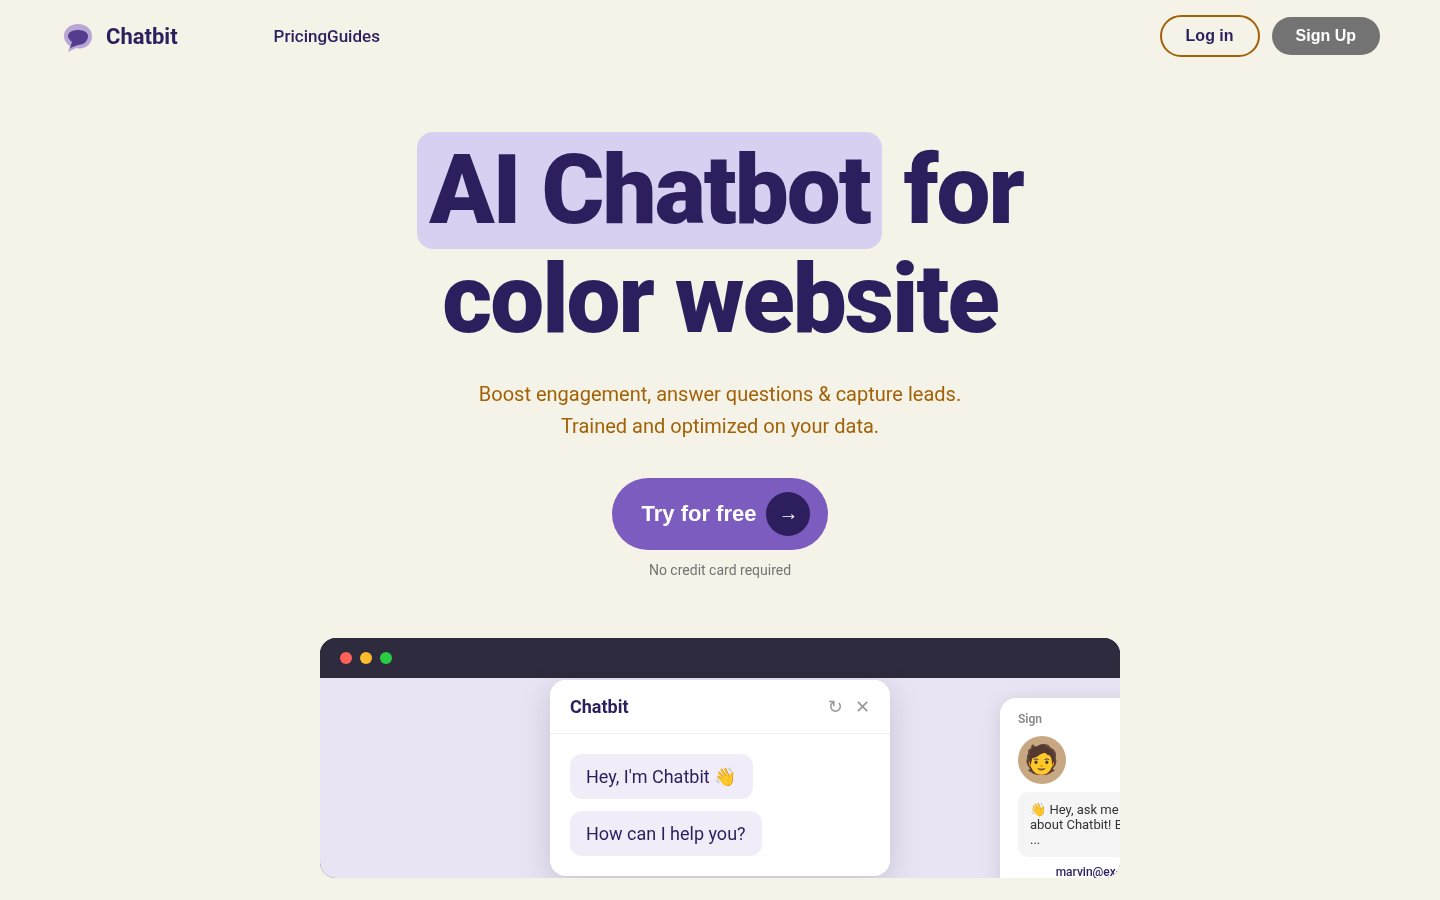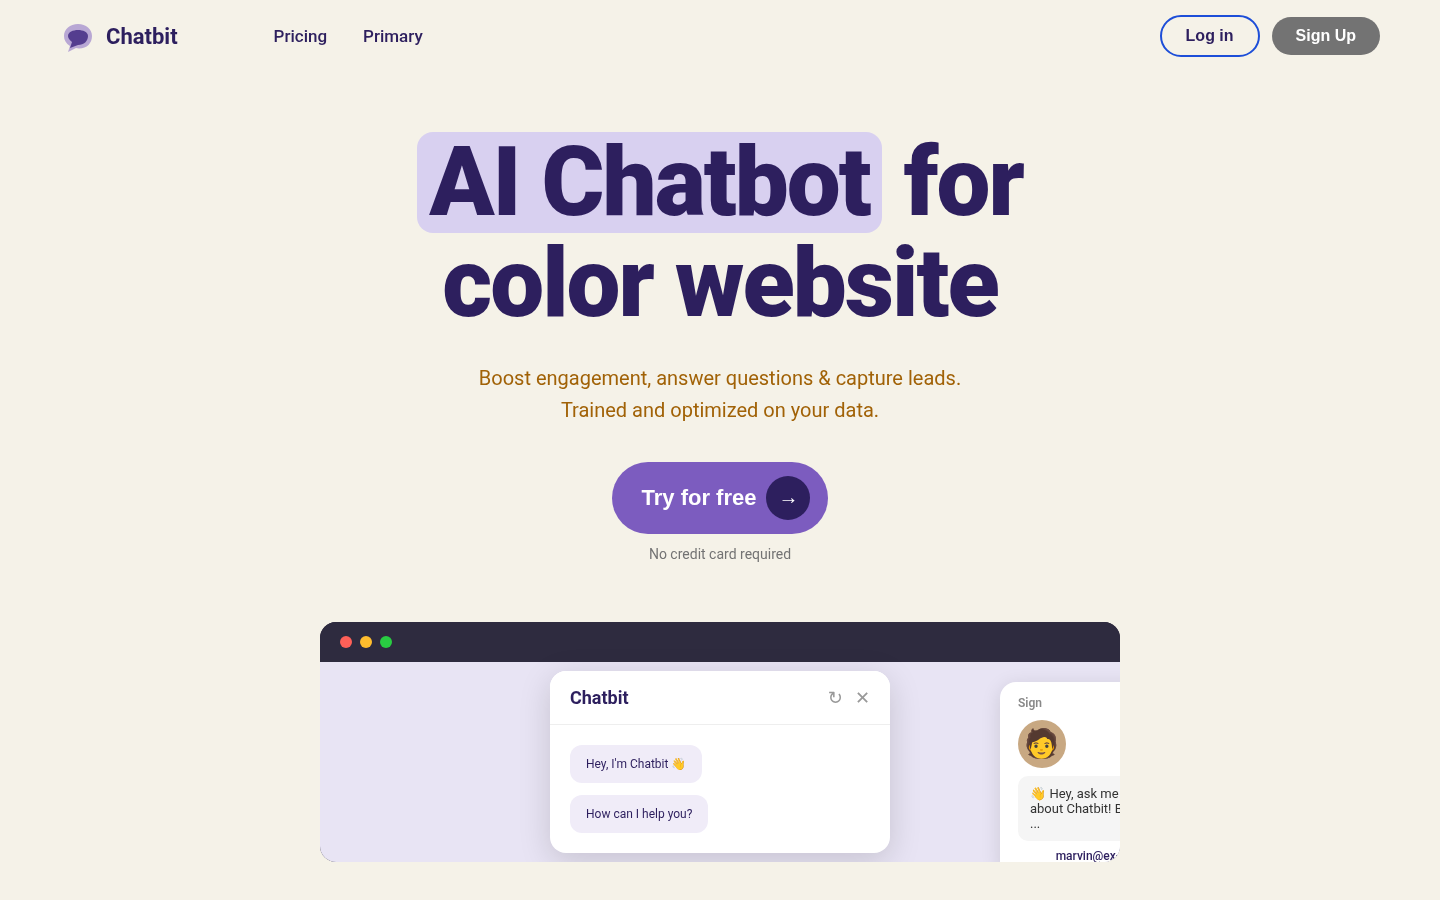--- a/index.html
+++ b/index.html
@@ -45,41 +45,40 @@
 
     .logo-text {
       font-size: 22px;
       font-weight: 700;
       color: #2d1f5e;
     }
 
     .nav-links {
       display: flex;
       align-items: flex-end;
-      gap: 36px;
       list-style: none;
       padding-left: 48px;
     }
 
     .nav-links a {
       text-decoration: none;
       color: #2d1f5e;
       font-size: 17px;
       font-weight: 500;
     }
 
     .nav-right {
       display: flex;
       align-items: center;
       gap: 12px;
     }
 
     .btn-login {
       padding: 10px 24px;
-      border: 2px solid #1d4ed8;
+      border: 2px solid #a16207;
       border-radius: 24px;
       background: transparent;
       color: #2d1f5e;
       font-size: 16px;
       font-weight: 600;
       cursor: pointer;
     }
 
     .btn-signup {
       padding: 10px 24px;
@@ -106,21 +105,21 @@
       font-size: 96px;
       font-weight: 900;
       color: #2d1f5e;
       line-height: 1.05;
       letter-spacing: -2px;
     }
 
     .hero-headline .highlight {
       background-color: #d8d0f0;
       border-radius: 16px;
-      padding: 0 12px;
+      padding: 8px 12px;
       display: inline-block;
     }
 
     .hero-sub {
       font-size: 20px;
       color: #a16207;
       margin-top: 28px;
       line-height: 1.6;
       max-width: 520px;
     }
@@ -247,21 +246,21 @@
       display: flex;
       flex-direction: column;
       gap: 12px;
       min-height: 120px;
     }
 
     .chat-bubble {
       background: #f0ecf8;
       border-radius: 12px;
       padding: 12px 16px;
-      font-size: 12px;
+      font-size: 18px;
       color: #2d1f5e;
       align-self: flex-start;
       max-width: 80%;
     }
 
     
     .color-panel {
       position: absolute;
       left: 40px;
       bottom: 30px;
@@ -358,21 +357,21 @@
         <path d="M8 18 C8 10 28 10 28 18 C28 23 24 27 18 27 L10 30 L12 24 C9.5 22 8 20.1 8 18Z" fill="#2d1f5e"></path>
         <path d="M18 6 C10 6 4 11 4 18 C4 22 6 25.5 10 28 L8 34 L16 30 C17 30.3 18 30.5 19 30.5 C27 30.5 32 25 32 18 C32 11 26 6 18 6Z" fill="#7c5cbf" opacity="0.5"></path>
       </svg>
       <span class="logo-text">Chatbit</span>
     </a>
     <ul class="nav-links">
       <li>
         <a href="#">Pricing</a>
       </li>
       <li>
-        <a href="#">Primary</a>
+        <a href="#">Guides</a>
       </li>
     </ul>
   </div>
   <div class="nav-right">
     <button class="btn-login">Log in</button>
     <button class="btn-signup">Sign Up</button>
   </div>
 </nav>
 
 <section class="hero">

